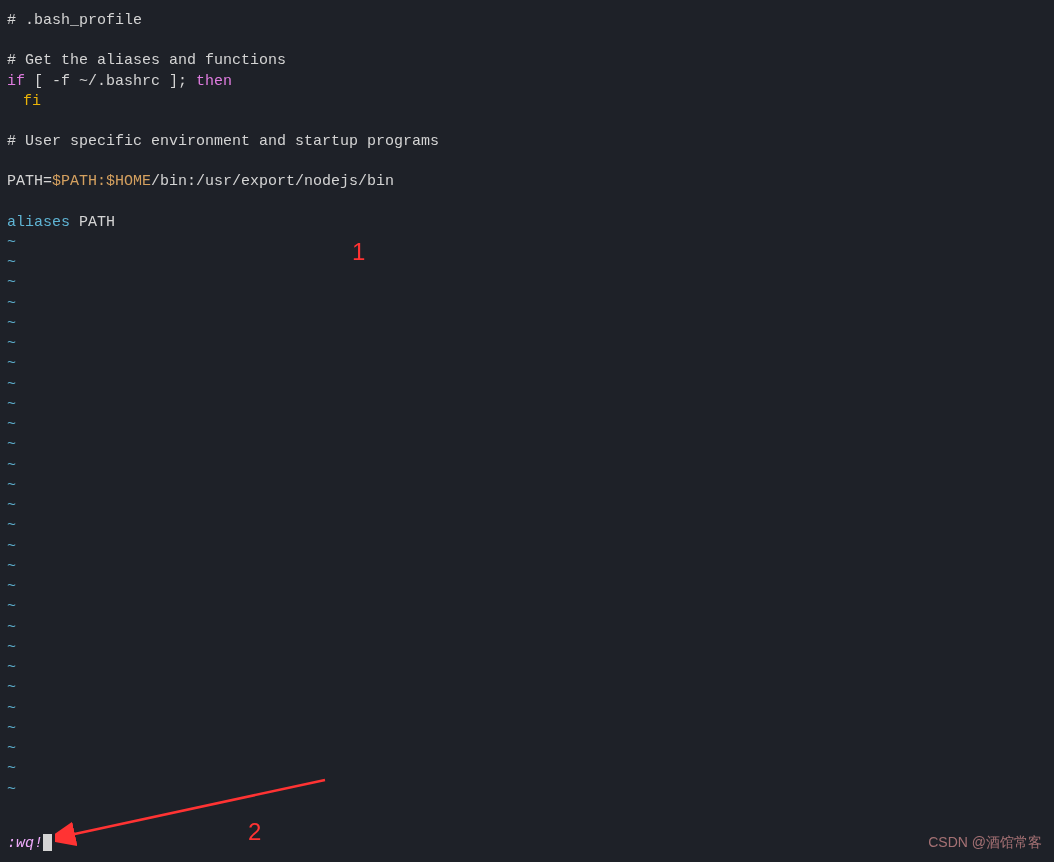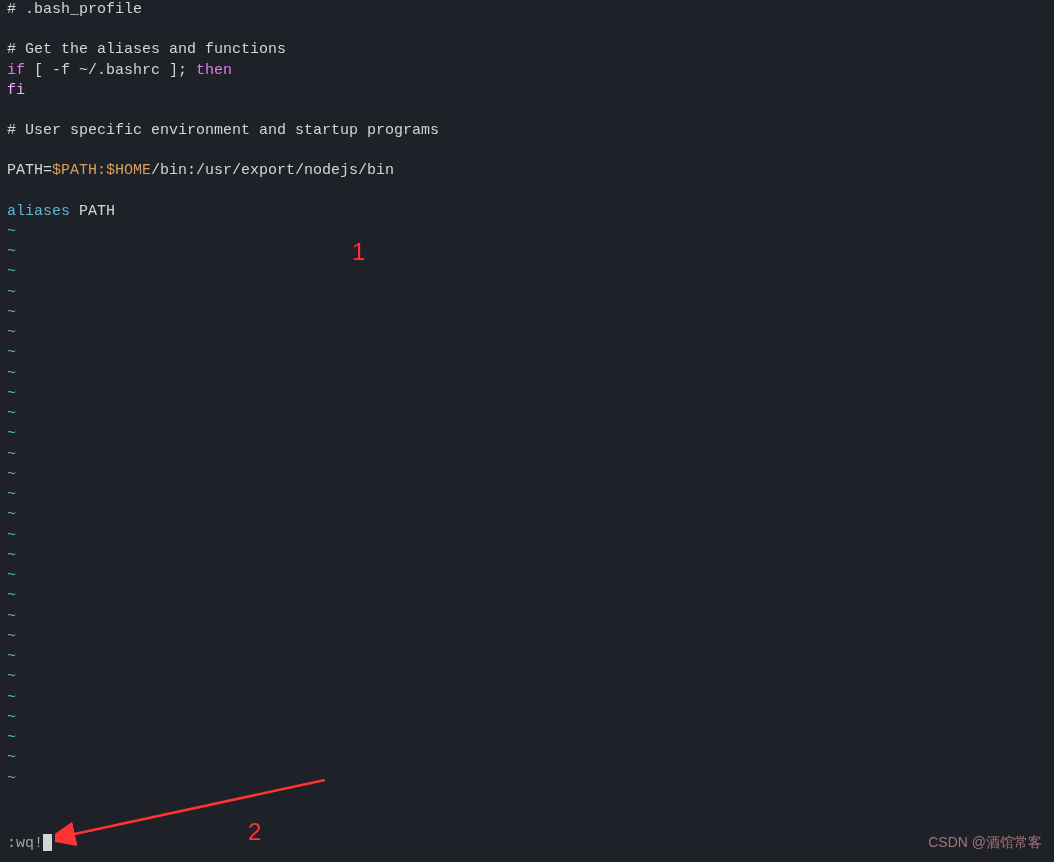--- a/index.html
+++ b/index.html
@@ -12,45 +12,46 @@
       color: #d4d4d4;
       font-family: 'Consolas', 'Monaco', 'Courier New', monospace;
       font-size: 15px;
       line-height: 1.35;
       width: 1054px;
       height: 862px;
       overflow: hidden;
       position: relative;
     }
     .terminal {
-      padding: 0 7px;
+      padding: 11px 7px;
       position: relative;
       height: 100%;
     }
     .line {
       white-space: pre;
       min-height: 20px;
     }
     .comment { color: #d4d4d4; }
     .keyword-if { color: #e07ce0; }
-    .keyword-fi { color: #f0abfc; }
+    .keyword-fi { color: #eab308; margin-left: 16px; }
     .keyword-then { color: #e07ce0; }
     .keyword-export { color: #5fb4d4; }
     .var { color: #d4a05f; }
     .path-text { color: #d4d4d4; margin-top: 16px; }
     .tilde { color: #5fb4d4; }
     .empty-lines {
       margin-top: 0px;
     }
     .command-bar {
       position: absolute;
       bottom: 8px;
       left: 7px;
       right: 7px;
-      color: #a3a3a3;
+      color: #f0abfc;
+      font-style: italic;
     }
     .cursor {
       display: inline-block;
       width: 9px;
       height: 17px;
       background-color: #d4d4d4;
       vertical-align: text-bottom;
       margin-bottom: 1px;
     }
     .annotation-1 {

